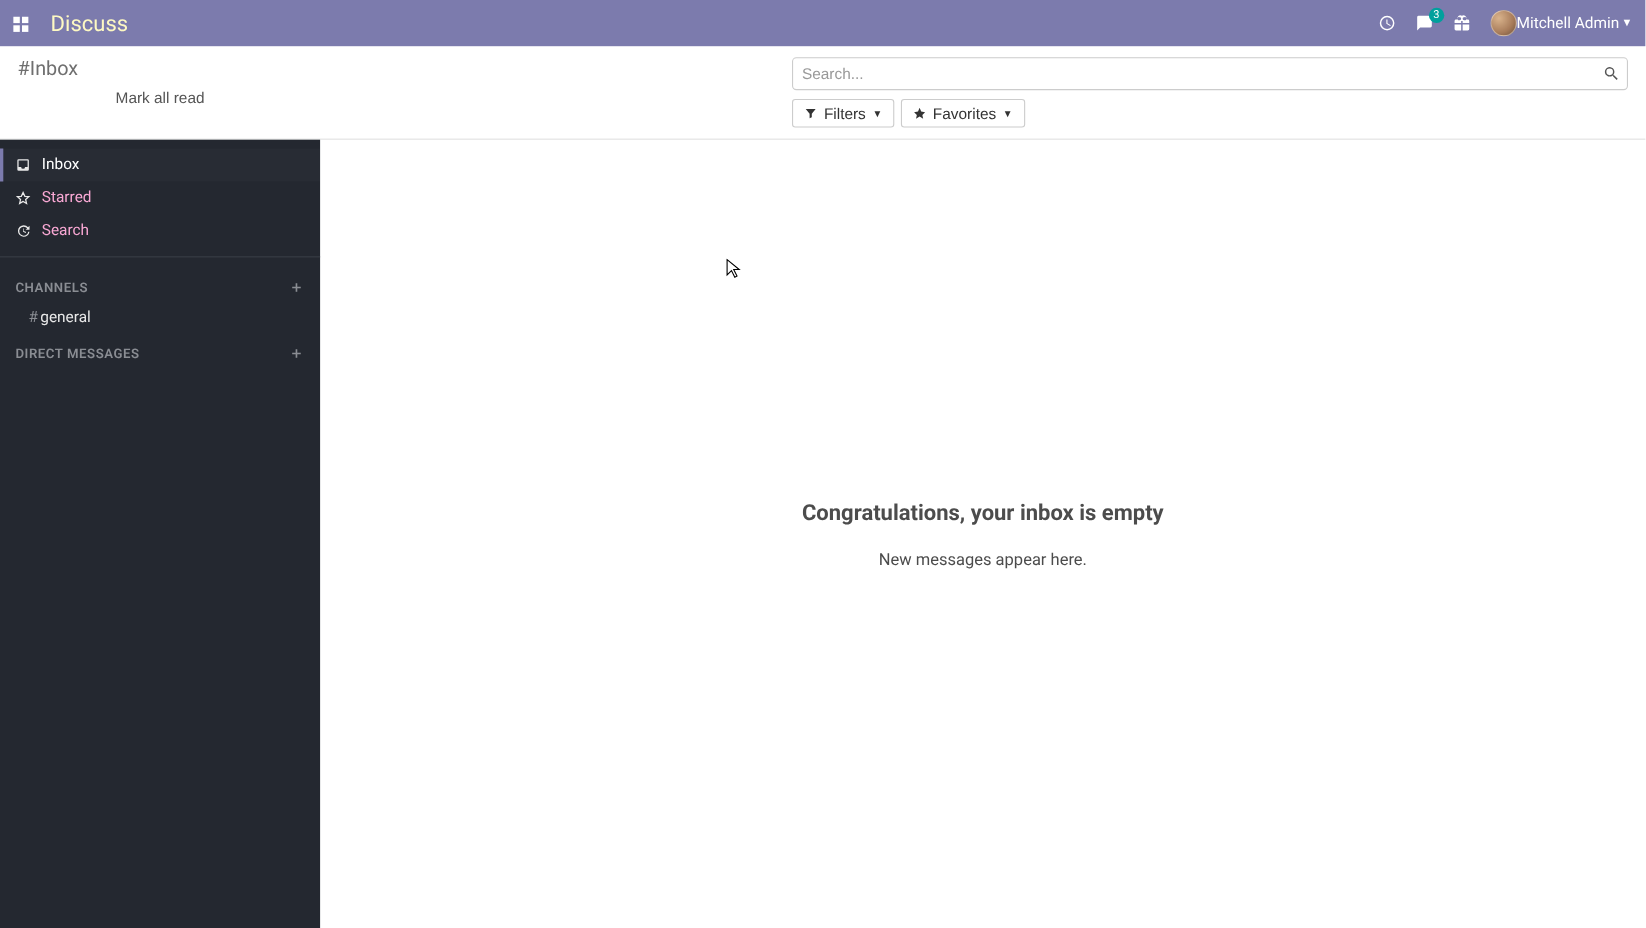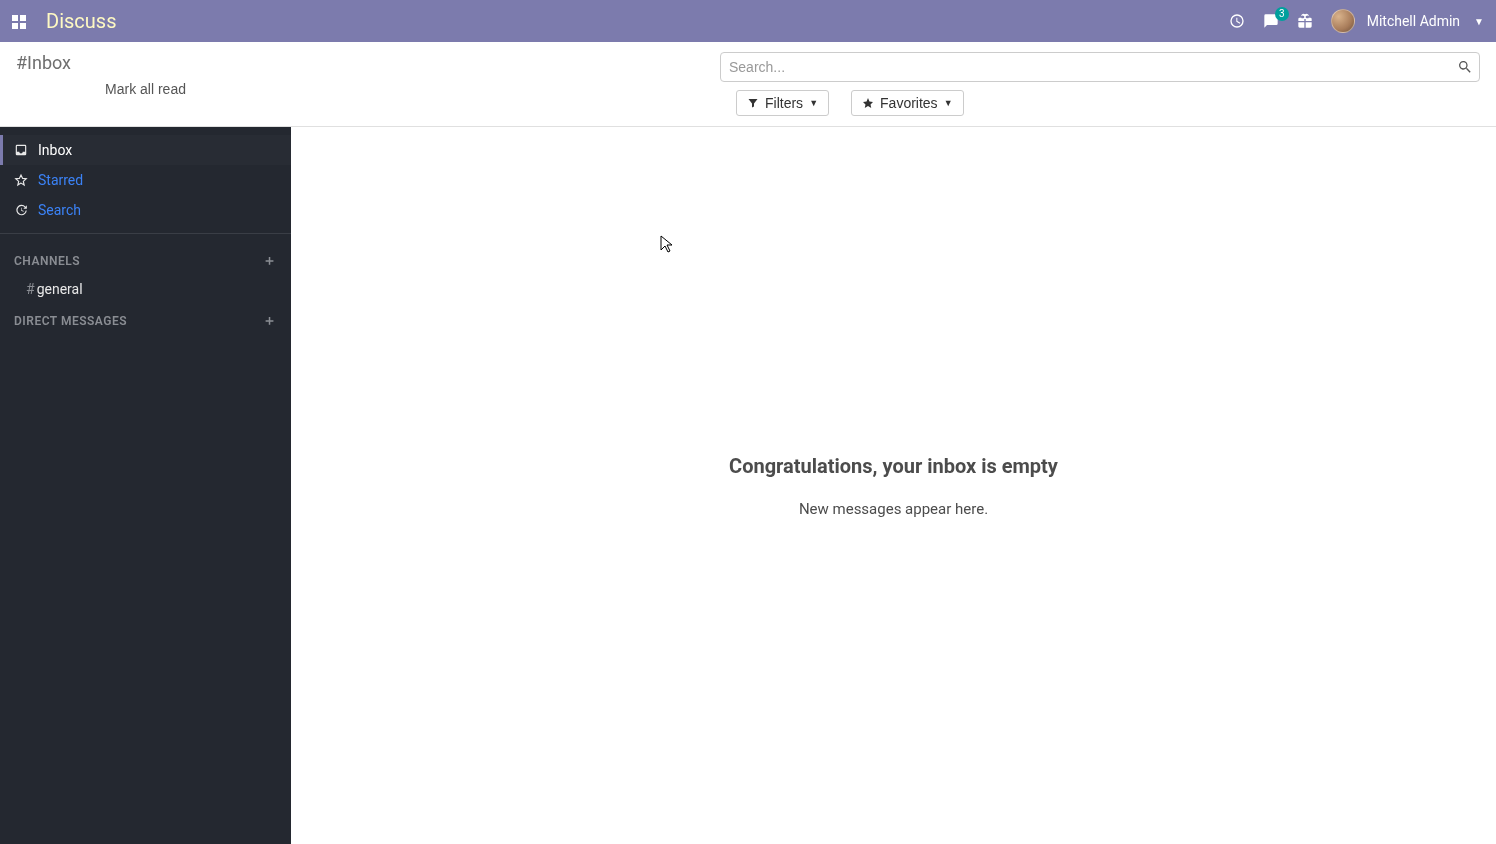--- a/index.html
+++ b/index.html
@@ -27,21 +27,21 @@
     top: -6px; right: -10px;
     background: #00a09d;
     color: #fff;
     font-size: 10px;
     border-radius: 8px;
     padding: 1px 4px;
     line-height: 12px;
     min-width: 14px;
     text-align: center;
   }
-  .user-menu { display: flex; align-items: center; gap: 12px; cursor: pointer; }
+  .user-menu { display: flex; align-items: center; gap: 0; cursor: pointer; }
   .avatar {
     width: 24px; height: 24px; border-radius: 50%;
     background: radial-gradient(circle at 30% 30%, #d9b38c 0%, #a87c5a 60%, #6b4f3a 100%);
     border: 1px solid rgba(255,255,255,0.4);
   }
   .user-name { font-size: 14px; color: #fff; }
   .caret-down { font-size: 10px; color: #fff; margin-left: 2px; }
 
   
   .control-panel {
@@ -87,42 +87,41 @@
   .filter-row { display: flex; gap: 6px; }
   .filter-btn {
     border: 1px solid #ccc;
     background: #fff;
     padding: 4px 10px;
     font-size: 14px;
     color: #333;
     border-radius: 3px;
     display: inline-flex; align-items: center; gap: 6px;
     cursor: pointer;
-    margin-left: 16px;
   }
   .filter-btn svg { width: 12px; height: 12px; fill: #333; }
   .filter-caret { font-size: 9px; color: #333; }
 
   
   .main {
     display: flex;
     height: calc(844px - 42px - 85px);
   }
   .sidebar {
     width: 291px;
     background: #242830;
     color: #e8e8e8;
     display: flex; flex-direction: column;
     padding-top: 8px;
   }
   .side-item {
     display: flex; align-items: center; gap: 10px;
     padding: 7px 14px;
     font-size: 14px;
-    color: #3b82f6;
+    color: #f9a8d4;
     cursor: pointer;
   }
   .side-item svg { width: 14px; height: 14px; fill: #e8e8e8; }
   .side-item.active {
     border-left: 3px solid #7c7bad;
     padding-left: 11px;
     background: rgba(255,255,255,0.02);
     color: #fff;
   }
   .side-section-divider { height: 1px; background: #3a3e46; margin: 8px 0; }

